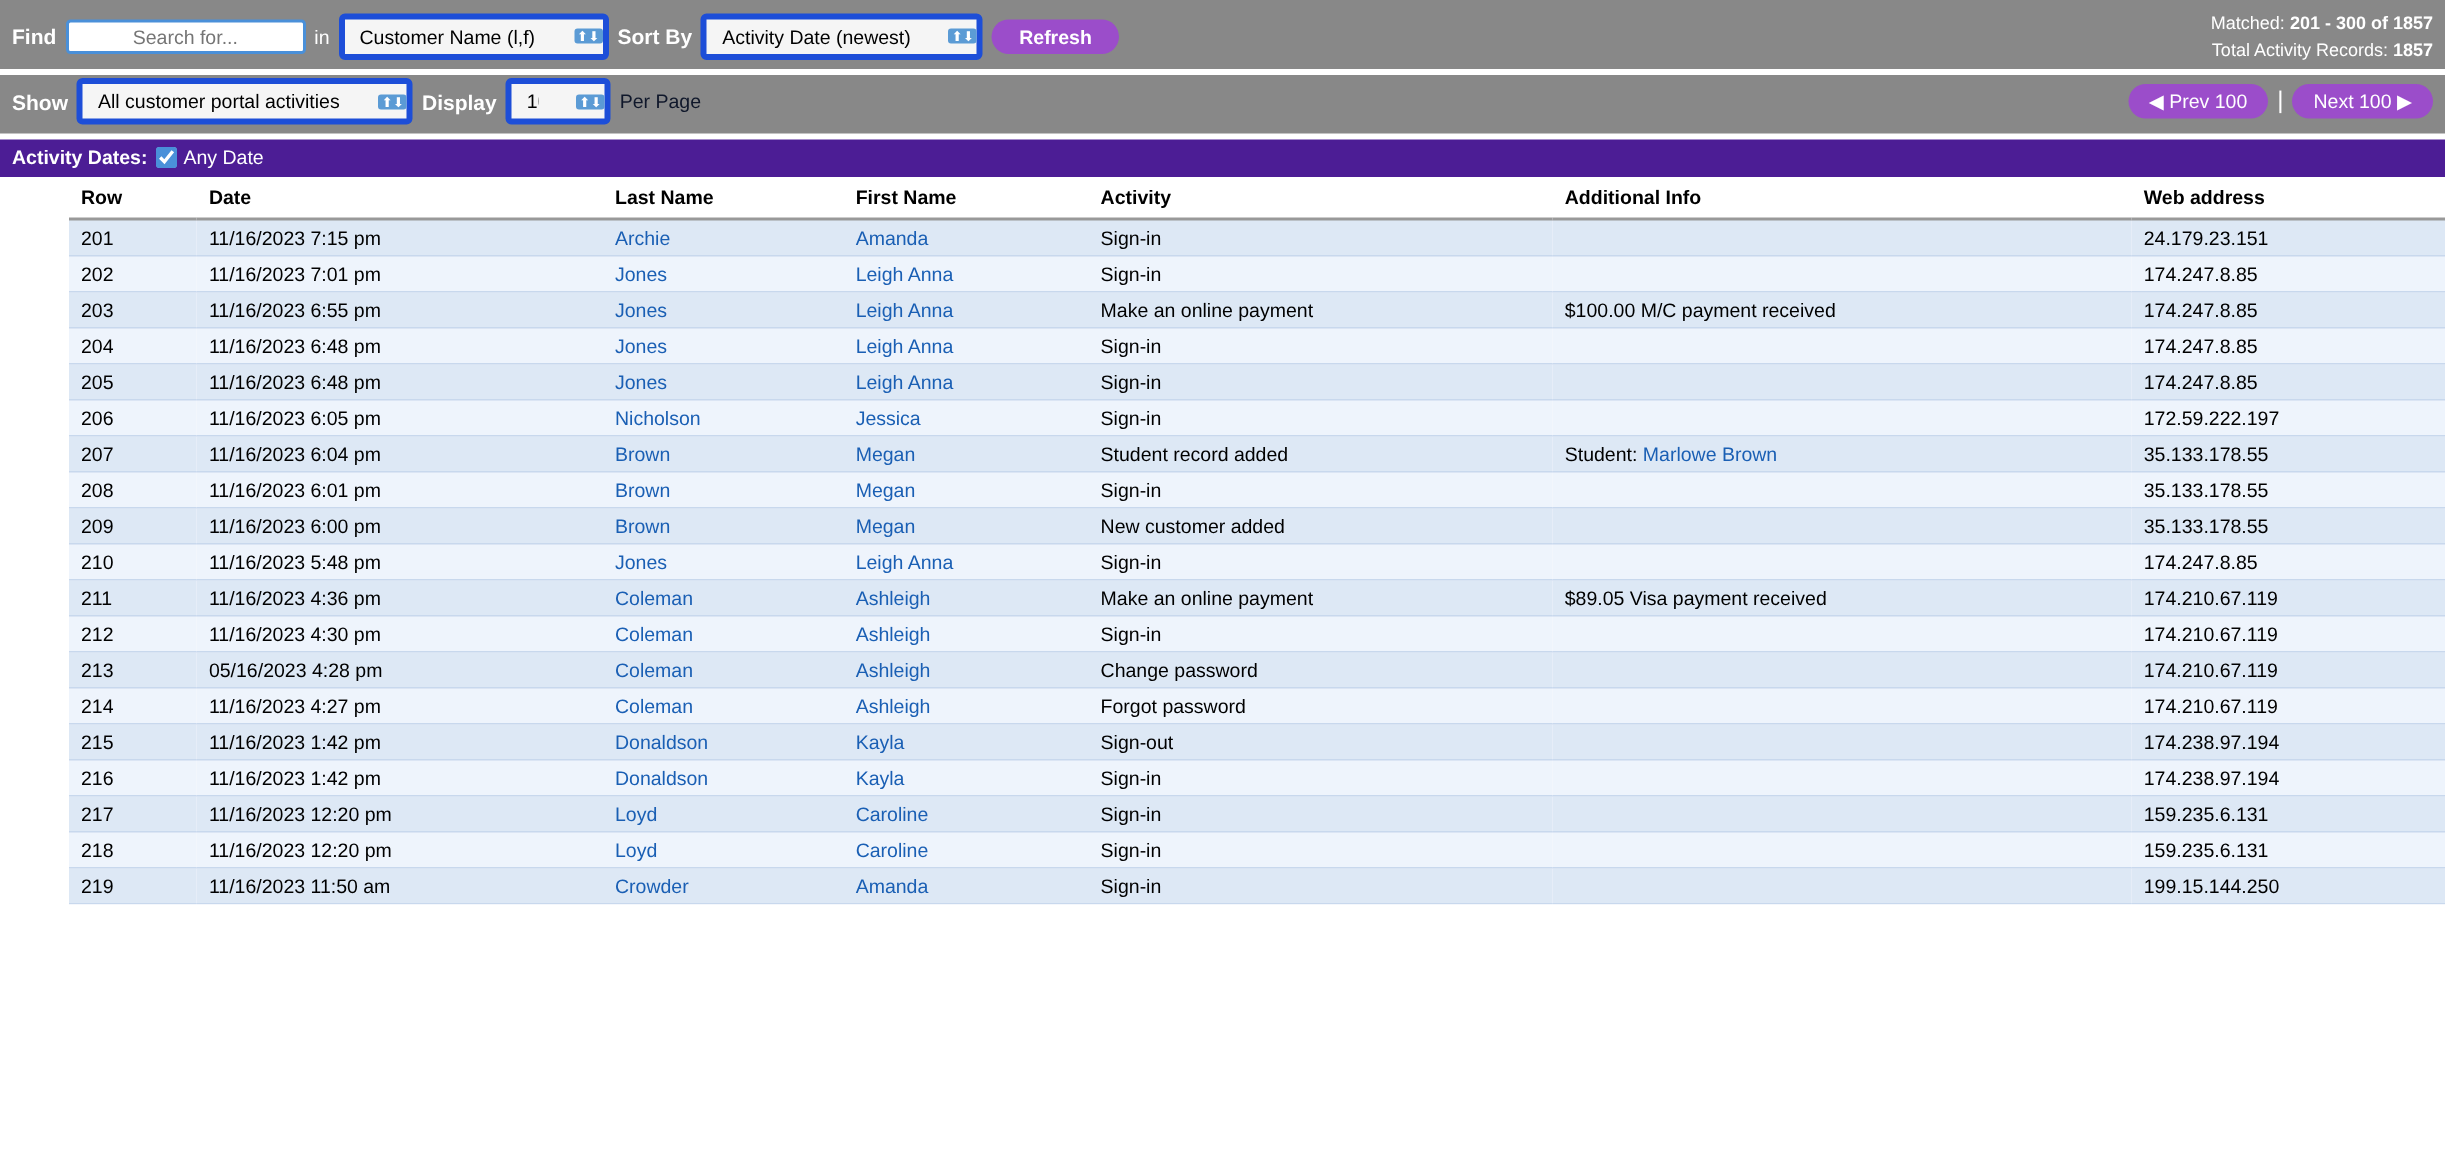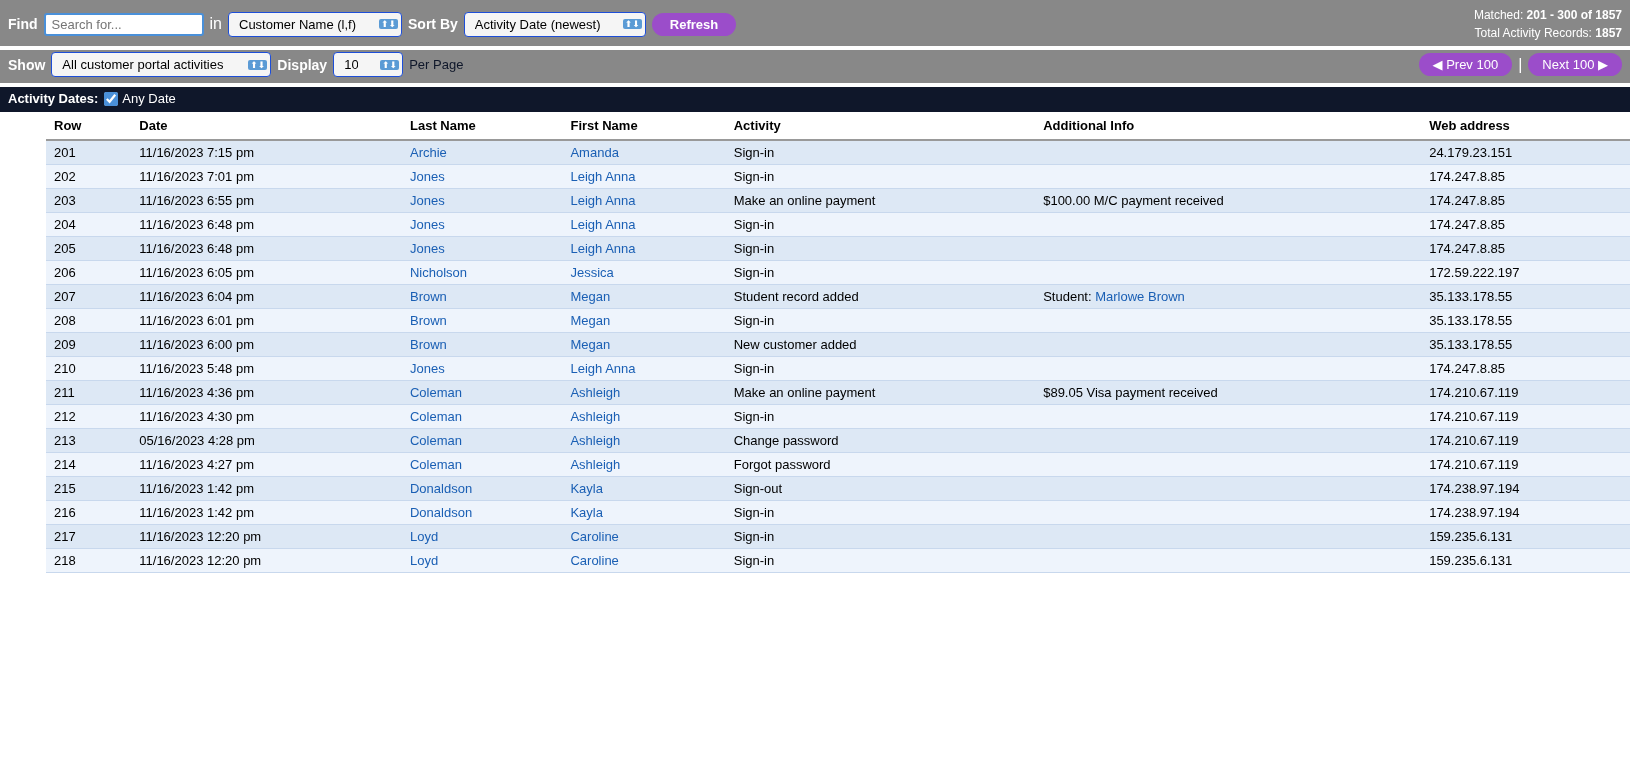--- a/index.html
+++ b/index.html
@@ -25,20 +25,21 @@
     }
 
     .toolbar-input {
       border: 2px solid #4a90d9;
       border-radius: 3px;
       padding: 2px 6px;
       font-size: 13px;
       width: 160px;
       background: #fff;
       color: #aaa;
+      text-align: center;
     }
 
     .select-wrap {
       position: relative;
       display: inline-flex;
       align-items: center;
     }
 
     .select-wrap::after {
       content: '⬆⬇';
@@ -47,21 +48,21 @@
       right: 4px;
       pointer-events: none;
       color: #fff;
       background: #5b9bd5;
       border-radius: 2px;
       padding: 0 2px;
     }
 
     .select-wrap select {
       padding-right: 28px;
-      border: 1px solid #1d4ed8;
+      border: 4px solid #1d4ed8;
       border-radius: 4px;
       padding: 3px 28px 3px 6px;
       font-size: 13px;
       background: #f5f5f5;
       cursor: pointer;
     }
 
     .btn-refresh {
       background: #9b4dca;
       color: #fff;
@@ -103,21 +104,21 @@
       align-items: center;
       gap: 6px;
     }
 
     .nav-sep {
       color: #fff;
       font-size: 16px;
     }
 
     .activity-dates-row {
-      background: #0f172a;
+      background: #4c1d95;
       padding: 4px 8px 6px 8px;
       display: flex;
       align-items: flex-end;
       gap: 6px;
     }
 
     .activity-dates-label {
       color: #fff;
       font-weight: bold;
       font-size: 13px;
@@ -199,21 +200,21 @@
     }
   </style>
 </head>
 <body>
 
 <div>
 
   <div class="toolbar-row" style="background:#888; padding: 6px 8px 4px 8px;">
     <span class="toolbar-label">Find</span>
     <input type="text" class="toolbar-input" placeholder="Search for..." style="">
-    <span style="color:#fff; font-size:16px;">in</span>
+    <span style="color:#fff; font-size:13px;">in</span>
     <div class="select-wrap">
       <select>
         <option>Customer Name (l,f)</option>
       </select>
     </div>
     <span class="sort-label">Sort By</span>
     <div class="select-wrap">
       <select>
         <option>Activity Date (newest)</option>
       </select>
@@ -424,15 +425,24 @@
         </tr>
         <tr>
           <td>218</td>
           <td>11/16/2023 12:20 pm</td>
           <td><a class="link-blue" href="#">Loyd</a></td>
           <td><a class="link-blue" href="#">Caroline</a></td>
           <td>Sign-in</td>
           <td></td>
           <td>159.235.6.131</td>
         </tr>
+        <tr>
+          <td>219</td>
+          <td>11/16/2023 11:50 am</td>
+          <td><a class="link-blue" href="#">Crowder</a></td>
+          <td><a class="link-blue" href="#">Amanda</a></td>
+          <td>Sign-in</td>
+          <td></td>
+          <td>199.15.144.250</td>
+        </tr>
       </tbody>
   </table>
 </div>
 
 </body></html>

